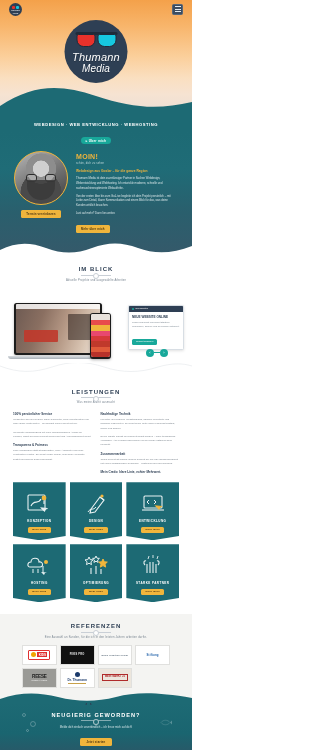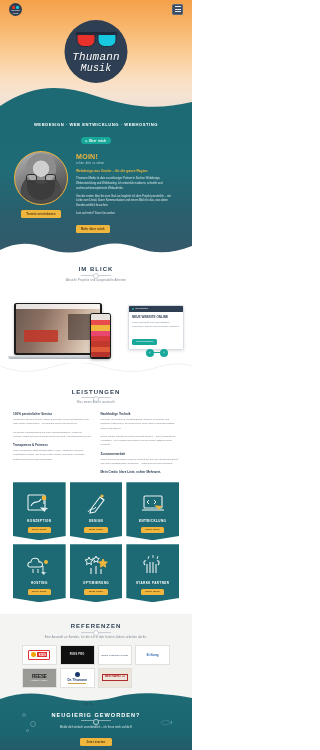--- a/index.html
+++ b/index.html
@@ -49,21 +49,21 @@
     width:63px; height:63px; border-radius:50%; background:#2e3f54;
     display:flex; flex-direction:column; align-items:center; justify-content:flex-end;
     padding-bottom:8px; z-index:4;
   }
   .glasses { position:absolute; top:11px; left:50%; transform:translateX(-50%); width:46px; height:17px; }
   .g-bar { position:absolute; top:1px; left:2px; right:2px; height:3px; background:#1f2b3a; border-radius:2px; }
   .g-lenses { position:absolute; top:3px; left:3px; right:3px; height:13px; display:flex; gap:2px; }
   .g-lens { flex:1; border-radius:2px 2px 7px 7px; border:1.6px solid #1f2b3a; }
   .g-red { background:#e8312b; } .g-cyan { background:#16c8e0; }
   .hero-logo .ln {
-    color:#fff; font-family:Liberation Mono, monospace; font-style:italic;
+    color:#fff; font-family:Liberation Sans, sans-serif; font-style:italic;
     font-size:11px; line-height:12px; letter-spacing:.2px; text-shadow:0 1px 0 rgba(0,0,0,.25);
   }
   .hero-logo .ln2 { font-size:10px; }
 
   .hero-wave { position:absolute; left:0; right:0; bottom:0; height:38px; z-index:3; }
   .hero-wave svg { display:block; width:100%; height:100%; }
 
   
   .tagline-band {
     background:#1d6a74; text-align:center; padding:4px 0 5px;
@@ -327,21 +327,21 @@
 
     <div class="hero-logo">
       <div class="glasses">
         <div class="g-bar"></div>
         <div class="g-lenses">
           <div class="g-lens g-red"></div>
           <div class="g-lens g-cyan"></div>
         </div>
       </div>
       <div class="ln">Thumann</div>
-      <div class="ln ln2">Musik</div>
+      <div class="ln ln2">Media</div>
     </div>
 
     <div class="hero-wave">
       <svg viewBox="0 0 192 38" preserveAspectRatio="none">
         <path d="M0 26 C 34 4, 60 4, 96 16 C 132 28, 158 30, 192 22 L192 38 L0 38 Z" fill="#1d6a74"></path>
       </svg>
     </div>
   </section>
 
   <div class="tagline-band">

